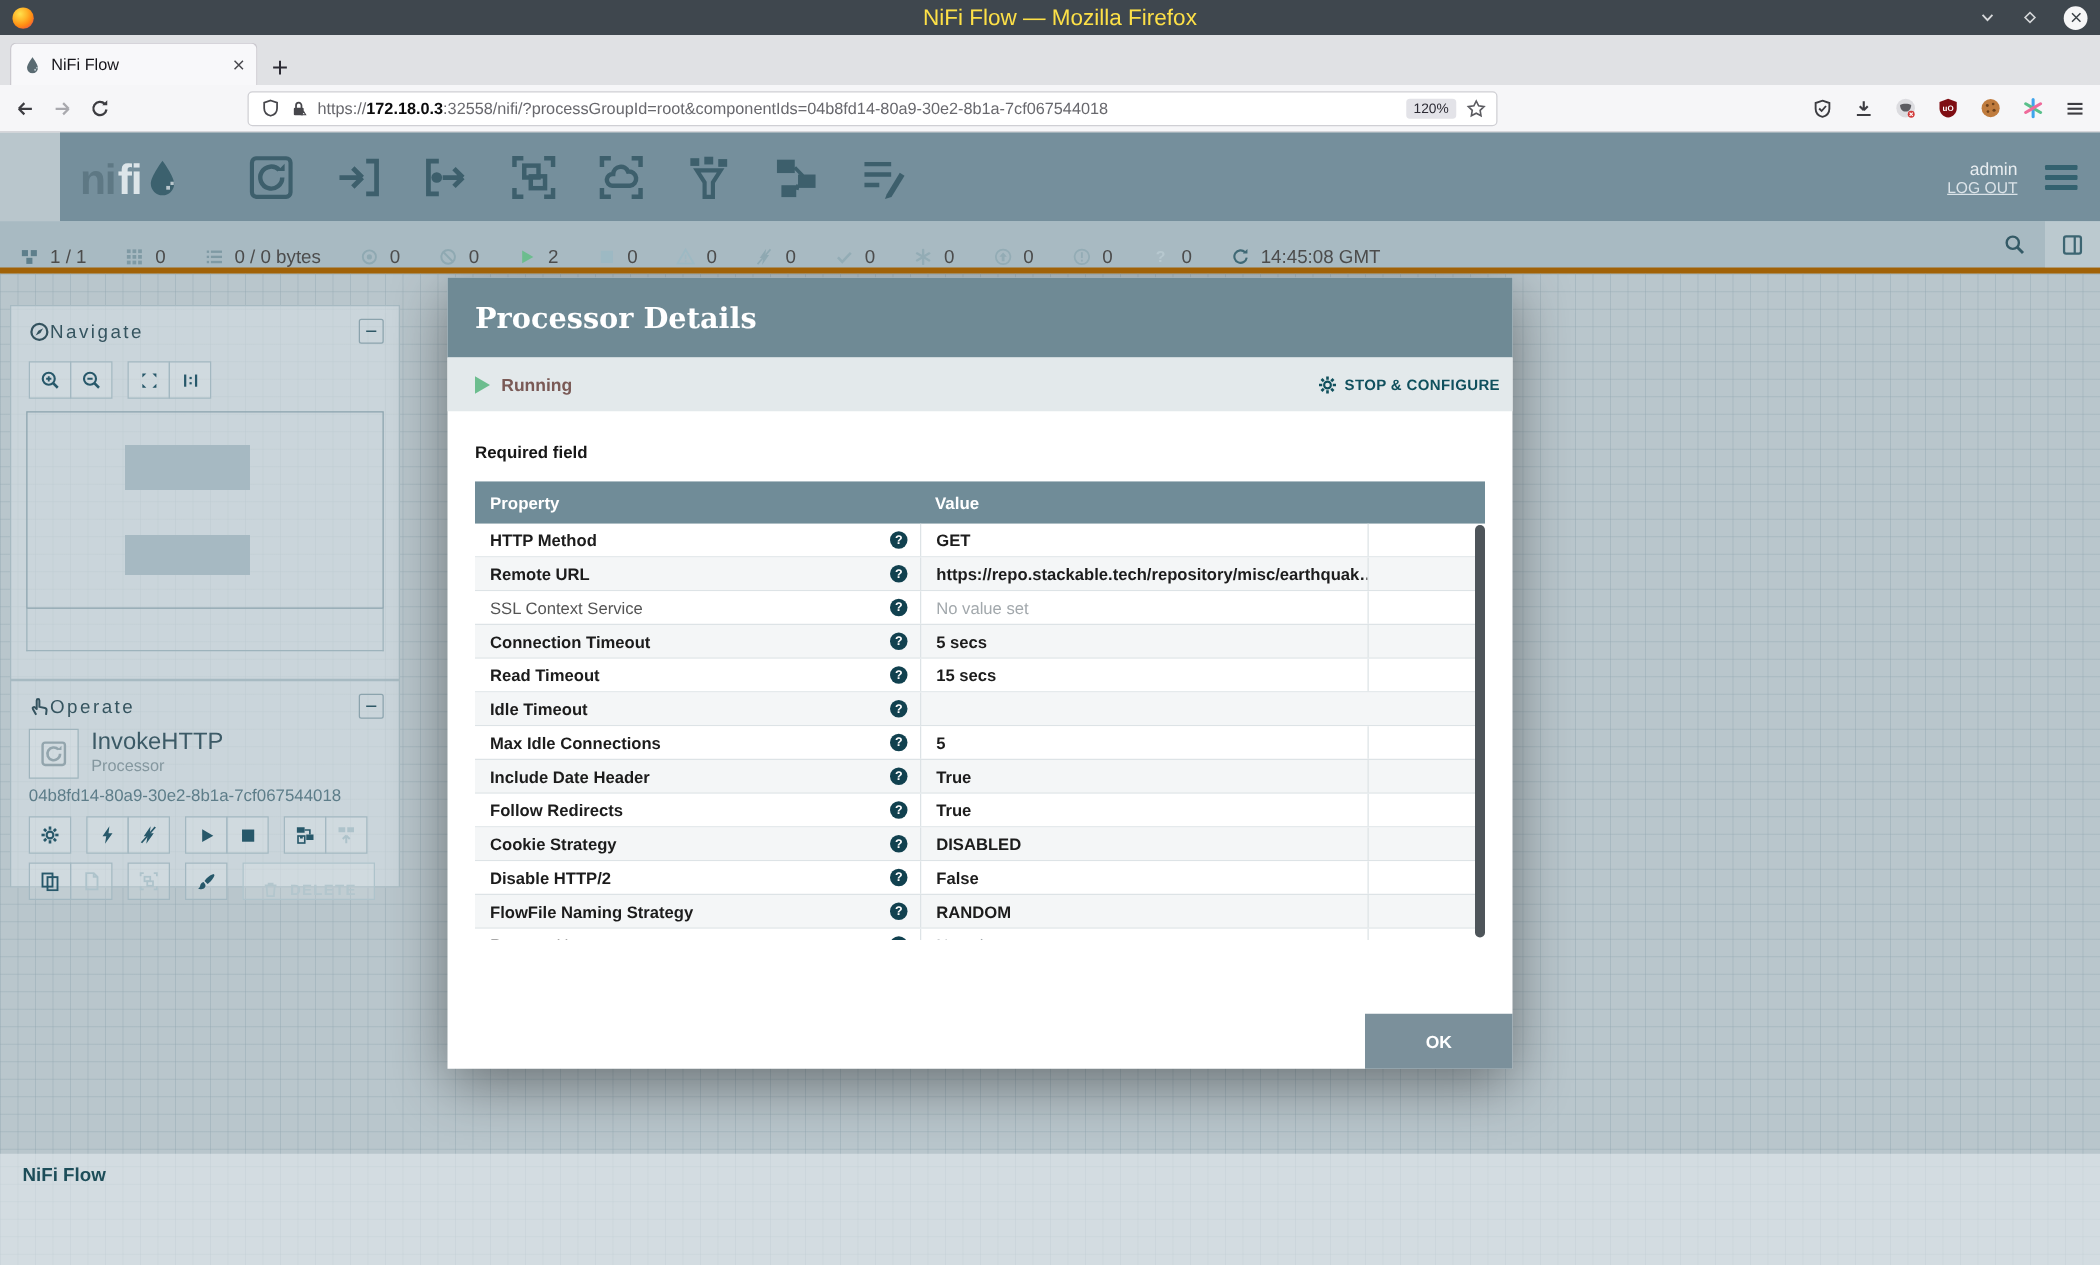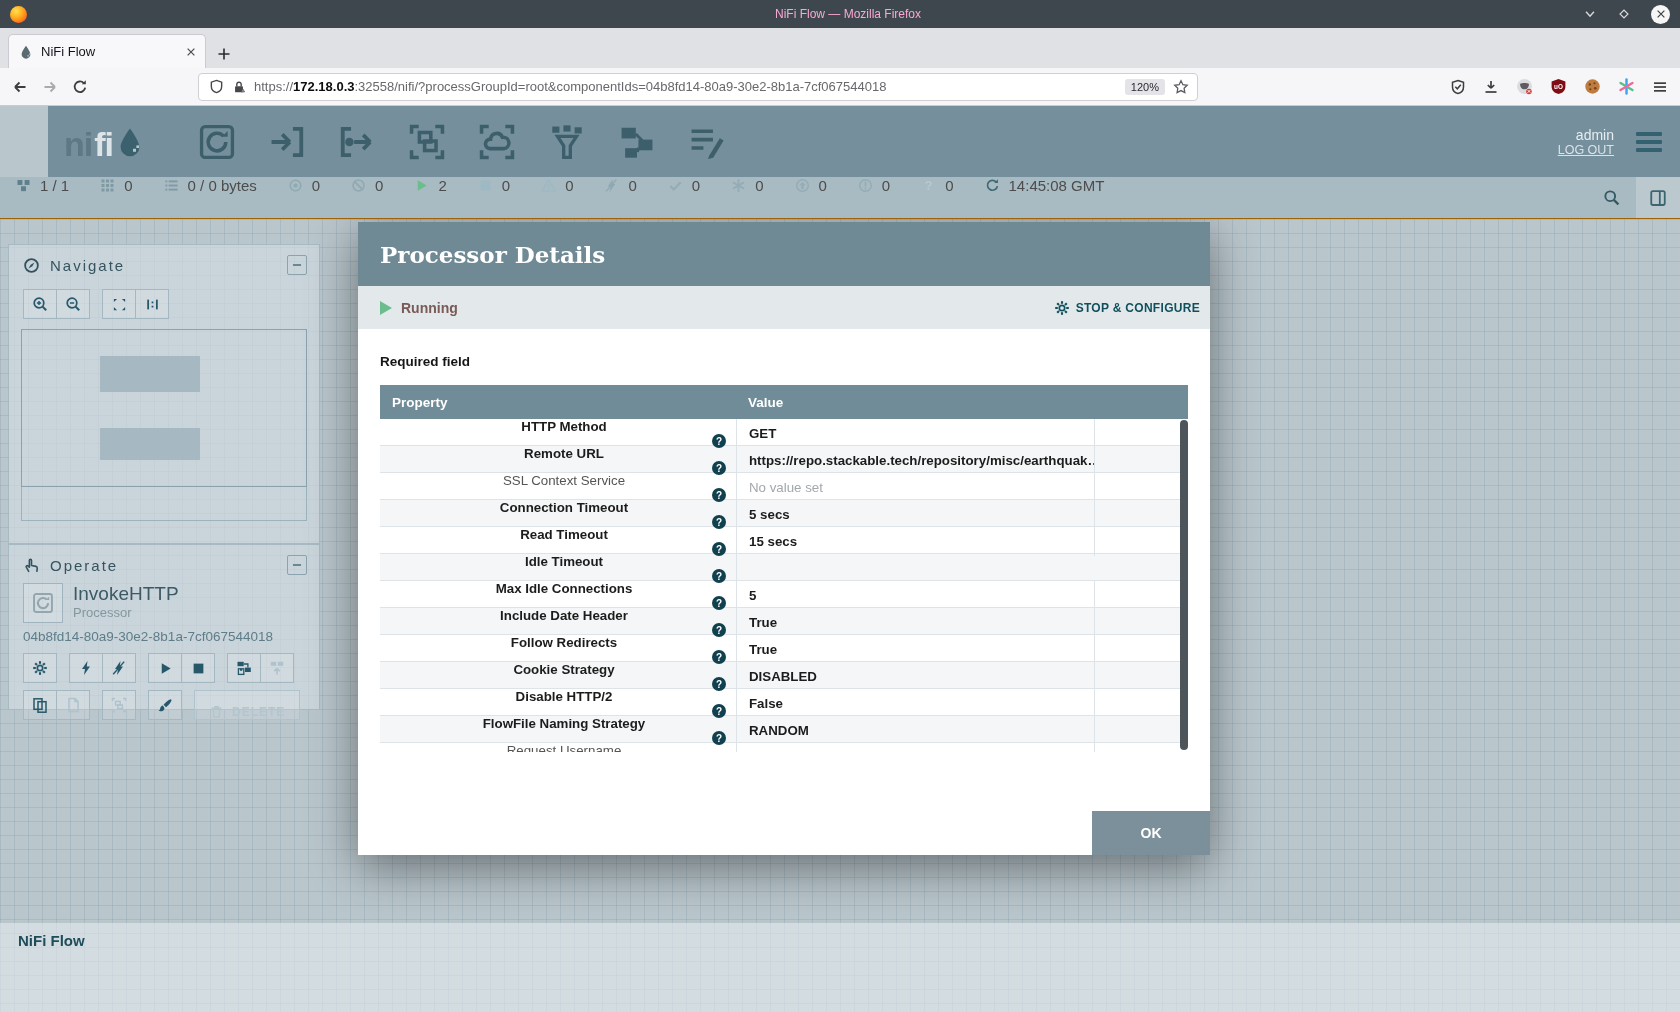--- a/index.html
+++ b/index.html
@@ -11,21 +11,21 @@
   .svgi { display:inline-block; line-height:0; }
   .svgi svg { width:100%; height:100%; display:block; }
   .s12{width:12px;height:12px}.s14{width:14px;height:14px}.s15{width:15px;height:15px}
   .s16{width:16px;height:16px}.s17{width:17px;height:17px}.s18{width:18px;height:18px}.s22{width:22px;height:22px}
 
   
   .titlebar { height:28px; background:#3f474e; display:flex; align-items:center; padding:0 10px;
               position:relative; flex:0 0 auto; }
   .ff-logo { width:17px; height:17px; border-radius:50%;
              background:radial-gradient(circle at 35% 30%, #ffe14d 0%, #ffb428 35%, #ff8b12 60%, #e33464 100%); }
-  .win-title { position:absolute; left:16px; right:0; text-align:center; color:#f9a8d4; font-size:12px; }
+  .win-title { position:absolute; left:16px; right:0; text-align:center; color:#fde047; font-size:18px; }
   .win-controls { margin-left:auto; display:flex; align-items:center; gap:20px; z-index:2; color:#d6d8da; }
   .win-controls .wc { cursor:pointer; }
   .wc-close { width:19px; height:19px; background:#f6f6f7; border-radius:50%; color:#3c4248;
               display:flex; align-items:center; justify-content:center; }
 
   
   .tabbar { height:40px; background:#e0e1e4; display:flex; align-items:flex-end; padding:0 0 0 8px; flex:0 0 auto; }
   .tab { width:198px; height:34px; background:#f8f8fa; border:1px solid #cccad0; border-bottom:none;
          border-radius:5px 5px 0 0; display:flex; align-items:center; padding:0 8px 0 10px; gap:8px; cursor:pointer; }
   .tab-label { font-size:13px; color:#15141a; flex:1 1 auto; white-space:nowrap; overflow:hidden; }
@@ -53,41 +53,41 @@
   .nifi-logo .t2 { font-size:34px; font-weight:bold; letter-spacing:-1px; color:#dde5e9; line-height:30px; }
   .toolbox { display:flex; align-items:center; gap:30px; margin-left:52px; color:#3d5f6c; }
   .tool { cursor:grab; }
   .user-block { margin-left:auto; text-align:right; margin-right:18px; }
   .user-name { font-size:14px; color:#e8edf0; }
   .logout { font-size:12.5px; color:#dbe3e8; text-decoration:underline; cursor:pointer; }
   .global-menu { display:flex; flex-direction:column; gap:4px; cursor:pointer; padding:4px; }
   .global-menu i { display:block; width:26px; height:4px; background:#33616f; border-radius:1px; }
 
   
-  .statusbar { height:42px; background:var(--status_bar); display:flex; align-items:flex-start;
-               padding-left:16px; flex:0 0 auto; border-bottom:1px solid #a16207; }
+  .statusbar { height:42px; background:var(--status_bar); display:flex; align-items:flex-end;
+               padding-left:16px; flex:0 0 auto; border-bottom:5px solid #a16207; }
   .st-items { display:flex; align-items:center; gap:31px; }
   .st-item { display:flex; align-items:center; gap:9px; }
   .st-val { font-size:15px; color:#4c4c4c; white-space:nowrap; }
   .st-right { margin-left:auto; display:flex; align-items:center; height:100%; }
   .search-btn { color:#345a66; margin-right:16px; cursor:pointer; }
   .panel-btn { width:44px; height:100%; background:rgba(255,255,255,0.22); display:flex;
                align-items:center; justify-content:center; color:#3c6572; cursor:pointer; }
 
   
   .canvas { position:relative; flex:1 1 auto; background-color:var(--canvas);
     background-image:
       linear-gradient(to right, rgba(148,169,179,.45) 1px, transparent 1px),
       linear-gradient(to bottom, rgba(148,169,179,.45) 1px, transparent 1px);
     background-size:14px 14px; overflow:hidden; }
 
   
   .panel { position:absolute; left:8px; width:312px; background:rgba(213,223,228,.62);
            border:1px solid #a7bac2; }
-  .panel-head { display:flex; align-items:center; gap:10px; padding:10px 12px 6px 14px; color:#33525e; }
+  .panel-head { display:flex; align-items:center; padding:10px 12px 6px 14px; color:#33525e; }
   .panel-title { font-size:15px; letter-spacing:2px; color:#35545f; }
   .collapse-btn { margin-left:auto; width:20px; height:20px; border:1px solid #8ba3ad; border-radius:2px;
                   color:#2e5866; display:flex; align-items:center; justify-content:center; cursor:pointer; }
   .btn-sq { width:34px; height:30px; border:1px solid #a3b8c1; background:rgba(255,255,255,.12);
             display:flex; align-items:center; justify-content:center; color:#27586a; cursor:pointer; }
   .btn-sq.adj { margin-left:-1px; }
   .btn-sq.gap { margin-left:12px; }
   .btn-sq.disabled { color:#aec3cb; cursor:default; }
 
   #navigate-panel { top:25px; height:300px; }
@@ -135,21 +135,21 @@
   .dtab.active { background:#fff; border:1px solid #54808f; border-bottom:none; height:41px;
                  margin-bottom:-1px; z-index:2; }
   .req-note { margin-top:25px; font-size:13.5px; font-weight:bold; color:#161616; }
   .pwrap { margin-top:16px; height:367px; overflow:hidden; position:relative; }
   .phead { display:grid; grid-template-columns:356px 358px 1fr; height:34px; background:var(--table_header);
            color:#fff; font-size:13.5px; font-weight:bold; align-items:center; }
   .phead div { padding-left:12px; }
   .prow { display:grid; grid-template-columns:356px 358px 86px 1fr; height:27px; align-items:center;
           border-bottom:1px solid #dde3e6; background:#fff; font-size:13.3px; }
   .prow.alt { background:#f4f6f7; }
-  .pname { display:flex; align-items:center; padding-left:12px; height:100%;flex-direction:column; }
+  .pname { display:flex; align-items:center; padding-left:12px; height:100%; }
   .pname .nm { font-weight:bold; color:#1c1c1c; white-space:nowrap; }
   .prow.optional .nm { font-weight:normal; color:#555; }
   .help { margin-left:auto; margin-right:10px; width:14px; height:14px; border-radius:50%;
           background:#11414f; color:#fff; font-size:10px; font-weight:bold; display:flex;
           align-items:center; justify-content:center; cursor:help; flex:0 0 auto; }
   .pval { height:100%; display:flex; align-items:center; padding-left:12px; border-left:1px solid #dde3e6;
           font-weight:bold; color:#1c1c1c; white-space:nowrap; overflow:hidden; }
   .prow.empty .pval { font-weight:normal; color:#a2a8ac; }
   .pempty { height:100%; border-left:1px solid #dde3e6; }
   .psb { position:absolute; right:0; top:35px; bottom:2px; width:8px; cursor:pointer; }

